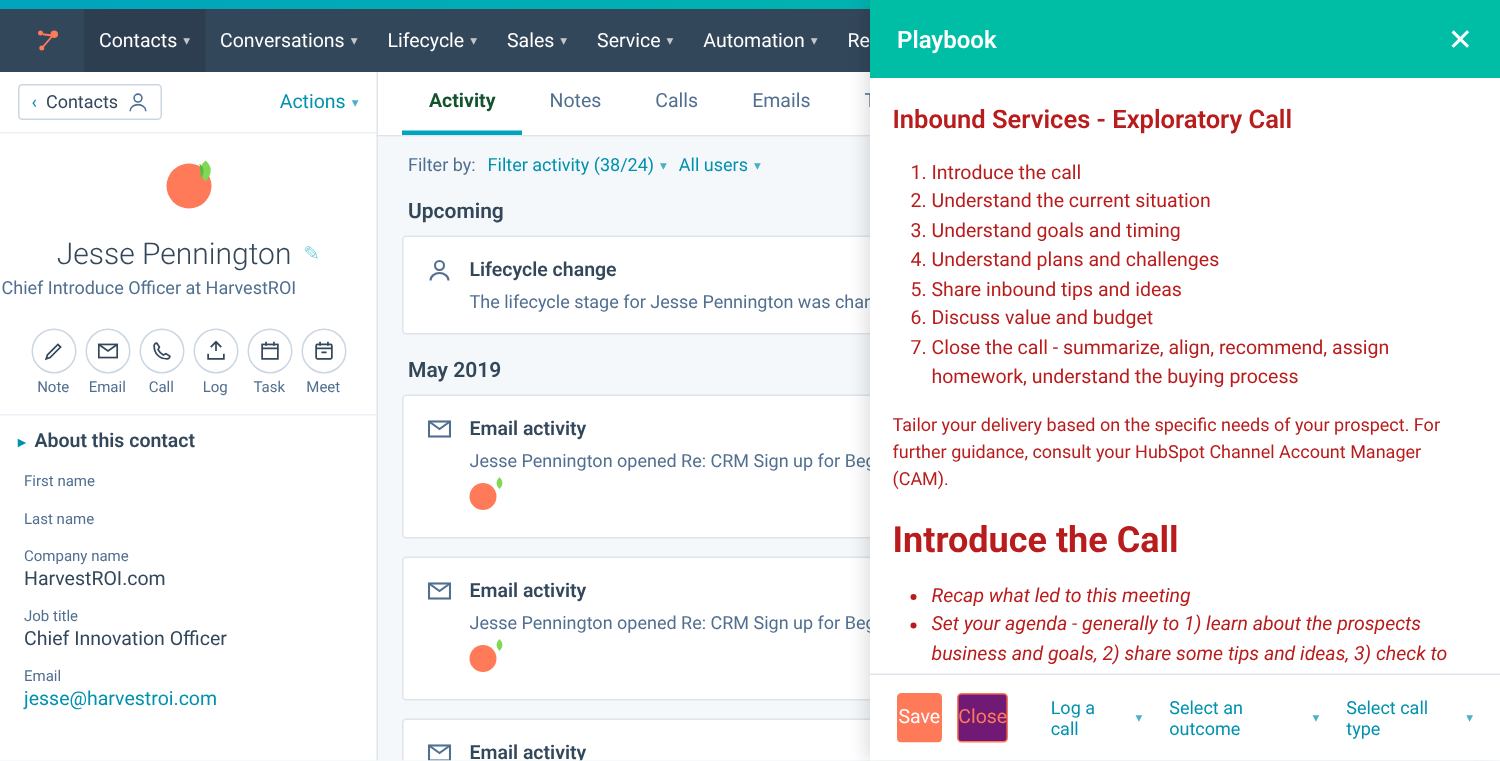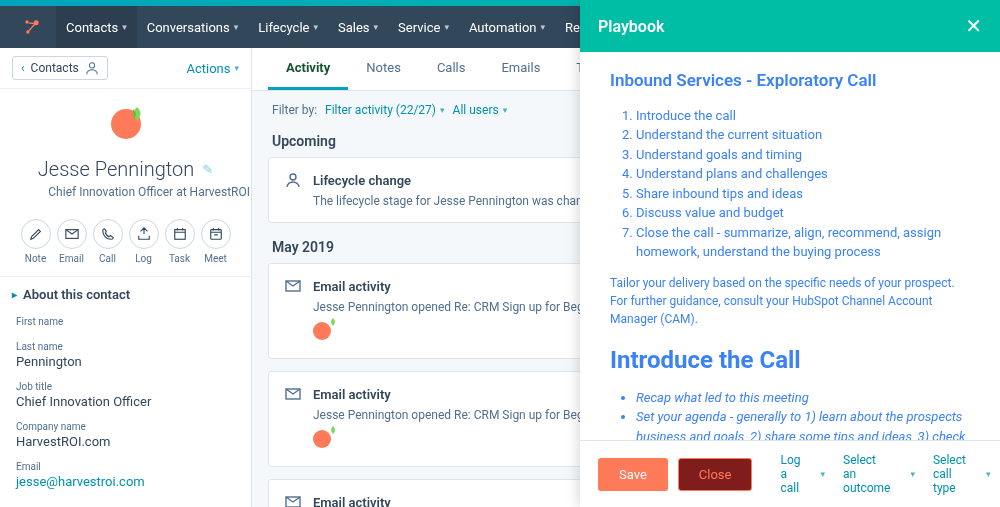--- a/index.html
+++ b/index.html
@@ -10,21 +10,21 @@
 .nav .logo svg{width:20px;height:20px}
 .nav-item{padding:0 10px;font-size:13px;color:#fff;display:flex;align-items:center;gap:4px;cursor:pointer}
 .nav-item.active{background:#2d3e50;height:100%;display:flex;align-items:center}
 .chev{font-size:9px;opacity:.7}
 .main{display:flex;height:459px}
 .left{width:252px;background:#fff;border-right:1px solid #dfe3eb;display:flex;flex-direction:column;overflow-y:auto}
 .left-top{display:flex;justify-content:space-between;align-items:center;padding:8px 12px;border-bottom:1px solid #eaf0f6}
 .crumb{border:1px solid #cbd6e2;border-radius:3px;padding:4px 8px;font-size:12px;display:flex;align-items:center;gap:6px;color:#33475b}
 .crumb .usr{width:14px;height:14px}
 .actions-link{color:#0091ae;font-size:13px;display:flex;align-items:center;gap:4px}
-.profile{text-align:right;padding:12px 1px 8px}
+.profile{text-align:left;padding:12px 1px 8px}
 .avatar{width:40px;height:40px;margin:0 auto 8px;position:relative}
 .orange{width:30px;height:30px;background:#ff7a59;border-radius:50%;margin:8px auto 0}
 .leaf{position:absolute;top:-2px;right:2px;width:14px;height:18px}
 .name-row{display:flex;align-items:center;justify-content:center;gap:8px}
 .name{font-size:20px;font-weight:300;color:#33475b}
 .pencil{color:#7fd1de;cursor:pointer}
 .title{font-size:12px;color:#516f90;margin-top:4px}
 .icon-row{display:flex;justify-content:center;gap:6px;padding:12px 8px;border-bottom:1px solid #eaf0f6}
 .icon-btn{display:flex;flex-direction:column;align-items:center;gap:4px;cursor:pointer}
 .circ{width:30px;height:30px;border:1px solid #cbd6e2;border-radius:50%;display:flex;align-items:center;justify-content:center;color:#33475b}
@@ -45,30 +45,30 @@
 .card{background:#fff;border:1px solid #dfe3eb;border-radius:3px;margin:0 16px 12px;padding:14px 16px}
 .card-hdr{display:flex;align-items:center;gap:12px;font-weight:600;font-size:13px;margin-bottom:6px}
 .card-icon{width:16px;height:16px;color:#516f90}
 .card-body{font-size:12px;color:#516f90;margin-left:28px}
 .mini-avatar{width:22px;height:22px;margin-left:28px;margin-top:8px;position:relative}
 .mini-orange{width:18px;height:18px;background:#ff7a59;border-radius:50%}
 .mini-leaf{position:absolute;top:-4px;right:-2px;width:8px;height:10px}
 .panel{position:absolute;top:0;right:0;width:420px;height:507px;background:#fff;box-shadow:-2px 0 12px rgba(0,0,0,.15);display:flex;flex-direction:column}
 .panel-hdr{background:#00bda5;color:#fff;padding:14px 18px;display:flex;justify-content:space-between;align-items:center;font-size:16px;font-weight:600}
 .close{cursor:pointer;font-size:20px;font-weight:300}
-.panel-body{padding:16px 30px;overflow-y:auto;flex:1;font-size:13px;color:#3b82f6;line-height:1.5}
+.panel-body{padding:16px 15px;overflow-y:auto;flex:1;font-size:13px;color:#b91c1c;line-height:1.5}
 .panel-body h2{font-size:17px;font-weight:600;margin-bottom:12px}
 .panel-body h1{font-size:24px;font-weight:700;margin:14px 0 10px}
 .panel-body ol{padding-left:26px;margin-bottom:12px}
 .panel-body ul{padding-left:26px;margin-bottom:12px;font-style:italic}
 .panel-body p{margin-bottom:10px;font-size:12px}
 .panel-ftr{border-top:1px solid #dfe3eb;padding:12px 18px;display:flex;align-items:center;gap:10px}
-.btn{padding:8px 20px;border-radius:3px;font-size:13px;cursor:pointer;border:1px solid transparent}
+.btn{padding:8px 0;border-radius:3px;font-size:13px;cursor:pointer;border:1px solid transparent}
 .btn-primary{background:#ff7a59;color:#fff}
-.btn-secondary{background:#7f1d1d;border-color:#ff7a59;color:#ff7a59}
+.btn-secondary{background:#701a75;border-color:#ff7a59;color:#ff7a59}
 .ftr-link{color:#0091ae;font-size:12px;display:inline-flex;align-items:center;gap:20px;margin-left:8px}
 .ftr-spacer{flex:1}
 svg{display:block}
 </style>
 </head>
 <body>
 
 <div class="topbar-strip"></div>
 <div class="nav">
   <div class="logo">
@@ -136,21 +136,21 @@
         <svg class="leaf" viewBox="0 0 14 18">
             <path d="M7 0 Q14 6 7 14 Q0 6 7 0" fill="#7fd957"></path>
             <path d="M3 2 Q8 6 4 12" fill="#5fb83f"></path>
           </svg>
         <div class="orange"></div>
       </div>
       <div class="name-row">
         <div class="name">Jesse Pennington</div>
         <span class="pencil">✎</span>
       </div>
-      <div class="title">Chief Innovation Officer at HarvestROI</div>
+      <div class="title">Chief Introduce Officer at HarvestROI</div>
     </div>
     <div class="icon-row" id="icon-row">
         <div class="icon-btn">
           <div class="circ">
             <svg width="14" height="14" viewBox="0 0 16 16">
               <path d="M3 11l8-8 2 2-8 8-3 1z" fill="none" stroke="#33475b" stroke-width="1.3"></path>
             </svg>
           </div>
           <span>Note</span>
         </div>
@@ -202,50 +202,49 @@
       <span class="caret">▸</span>
         <span>About this contact</span>
 
     </div>
     <div id="fields">
         <div class="field">
           <div class="field-label">First name</div>
         </div>
         <div class="field">
           <div class="field-label">Last name</div>
-          <div class="field-value">Pennington</div>
+        </div>
+        <div class="field">
+          <div class="field-label">Company name</div>
+          <div class="field-value">HarvestROI.com</div>
         </div>
         <div class="field">
           <div class="field-label">Job title</div>
           <div class="field-value">Chief Innovation Officer</div>
-        </div>
-        <div class="field">
-          <div class="field-label">Company name</div>
-          <div class="field-value">HarvestROI.com</div>
         </div>
         <div class="field">
           <div class="field-label">Email</div>
           <div class="field-value link">jesse@harvestroi.com</div>
         </div>
       </div>
 
   </div>
 
   <div class="center">
     <div class="tabs" id="tabs">
         <div class="tab active">Activity</div>
         <div class="tab">Notes</div>
         <div class="tab">Calls</div>
         <div class="tab">Emails</div>
         <div class="tab">Tasks</div>
       </div>
     <div class="filter-bar">
       <span>Filter by:</span>
       <span class="filter-link">
-          <span>Filter activity (22/27)</span>
+          <span>Filter activity (38/24)</span>
           <span class="chev">▾</span>
         </span>
       <span class="filter-link">
           <span>All users</span>
           <span class="chev">▾</span>
         </span>
     </div>
     <div id="feed">
         <div class="group-label">Upcoming</div>
         <div class="card">

